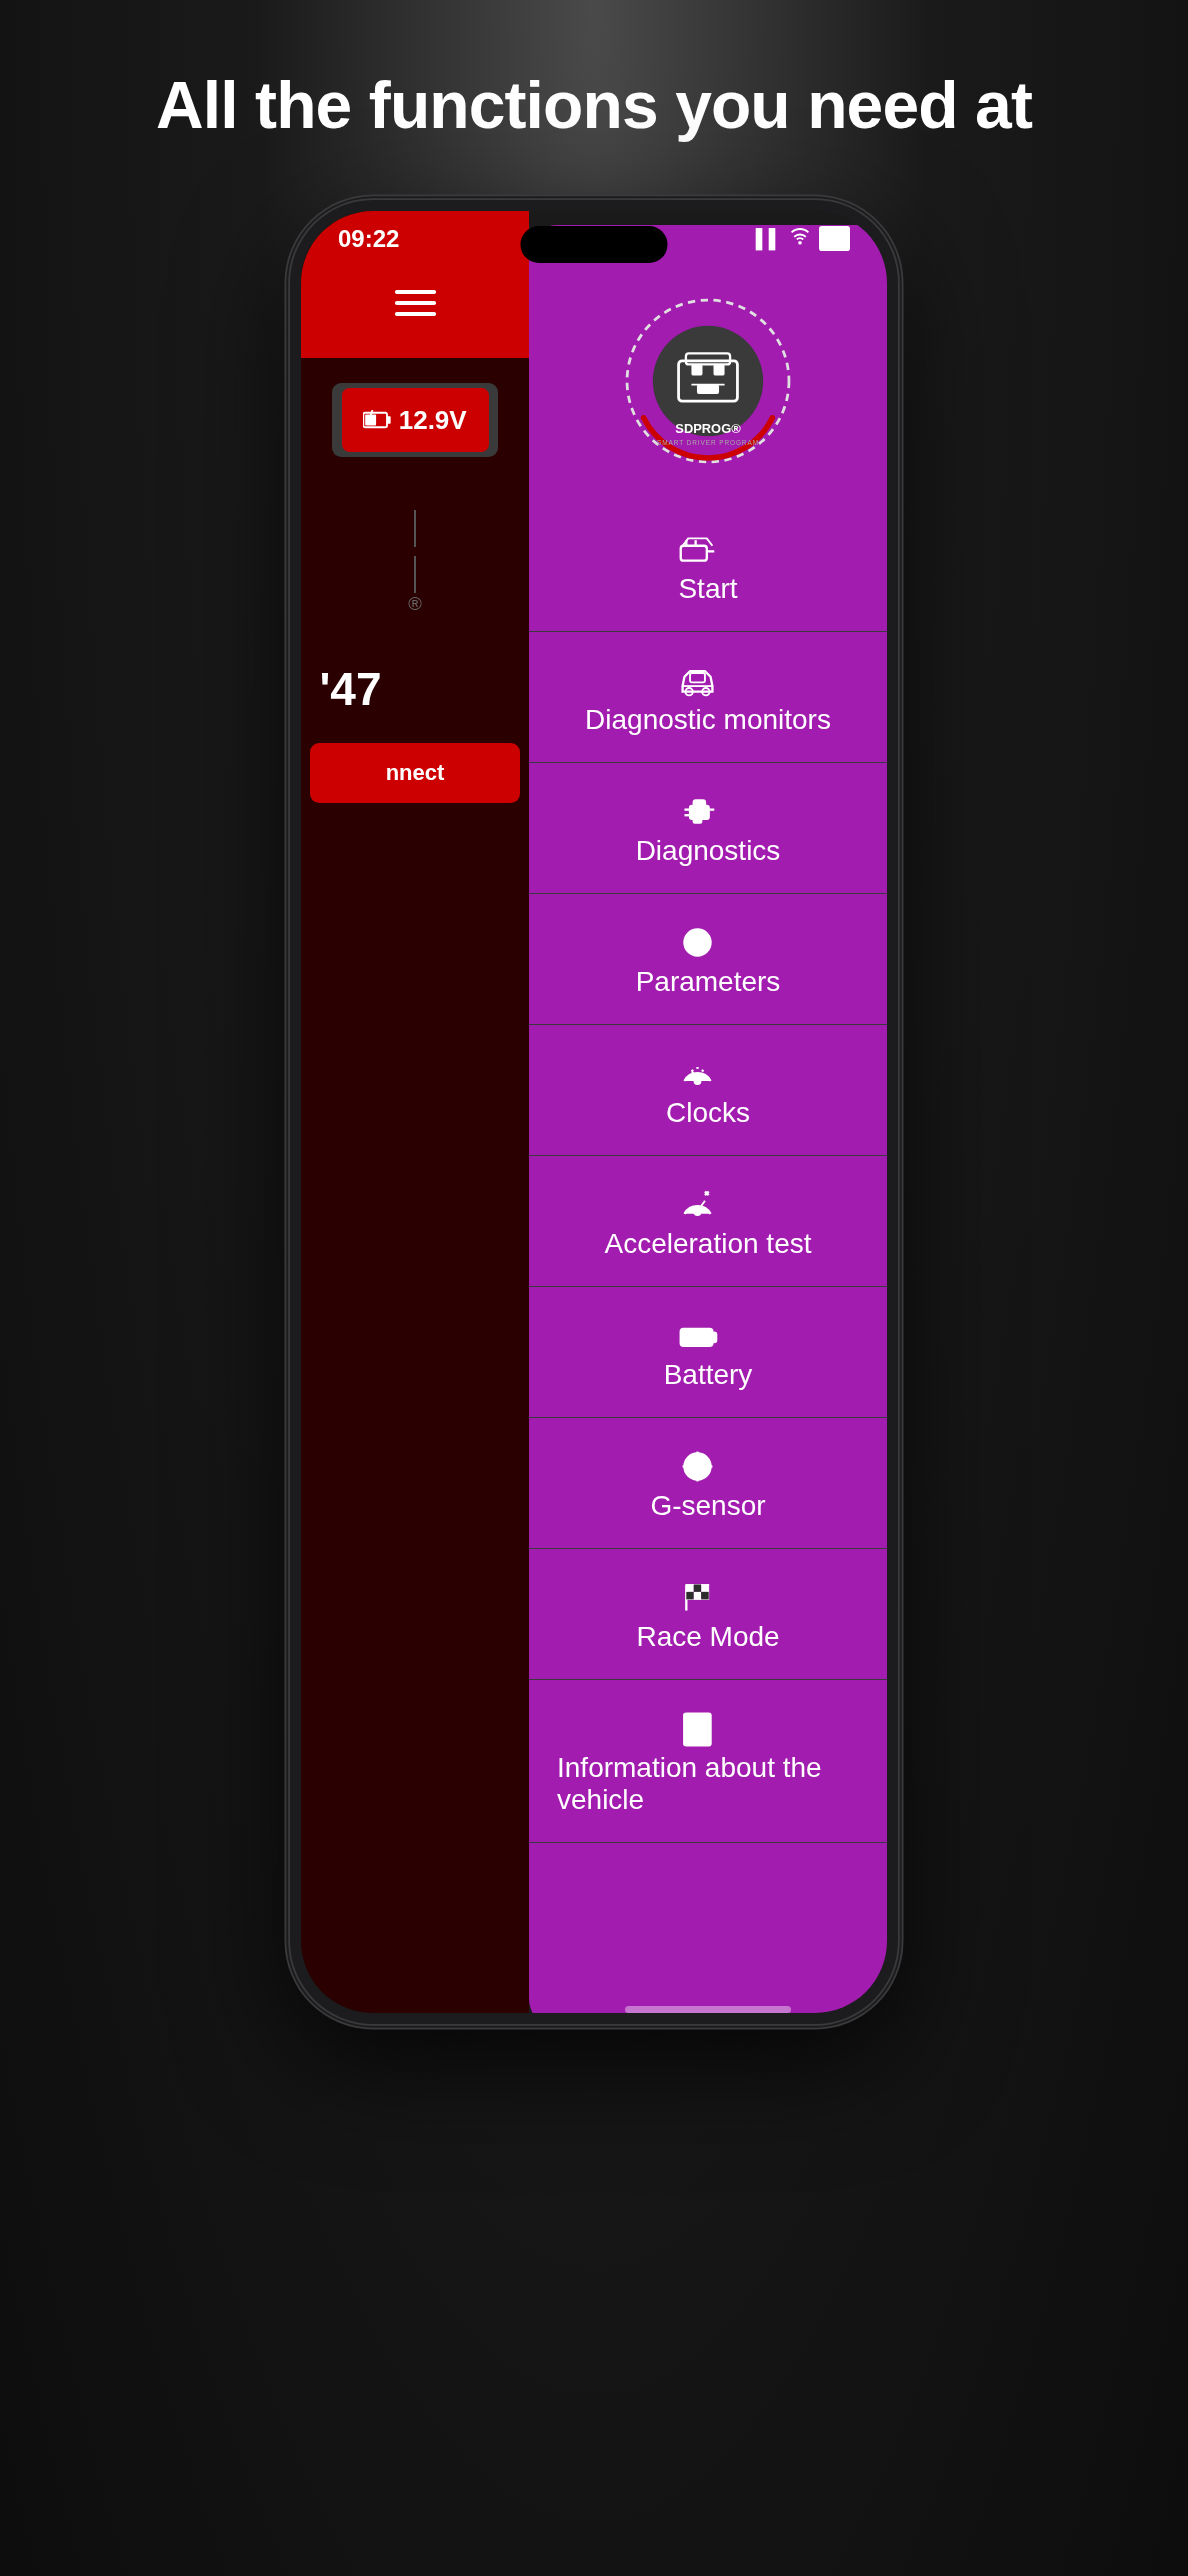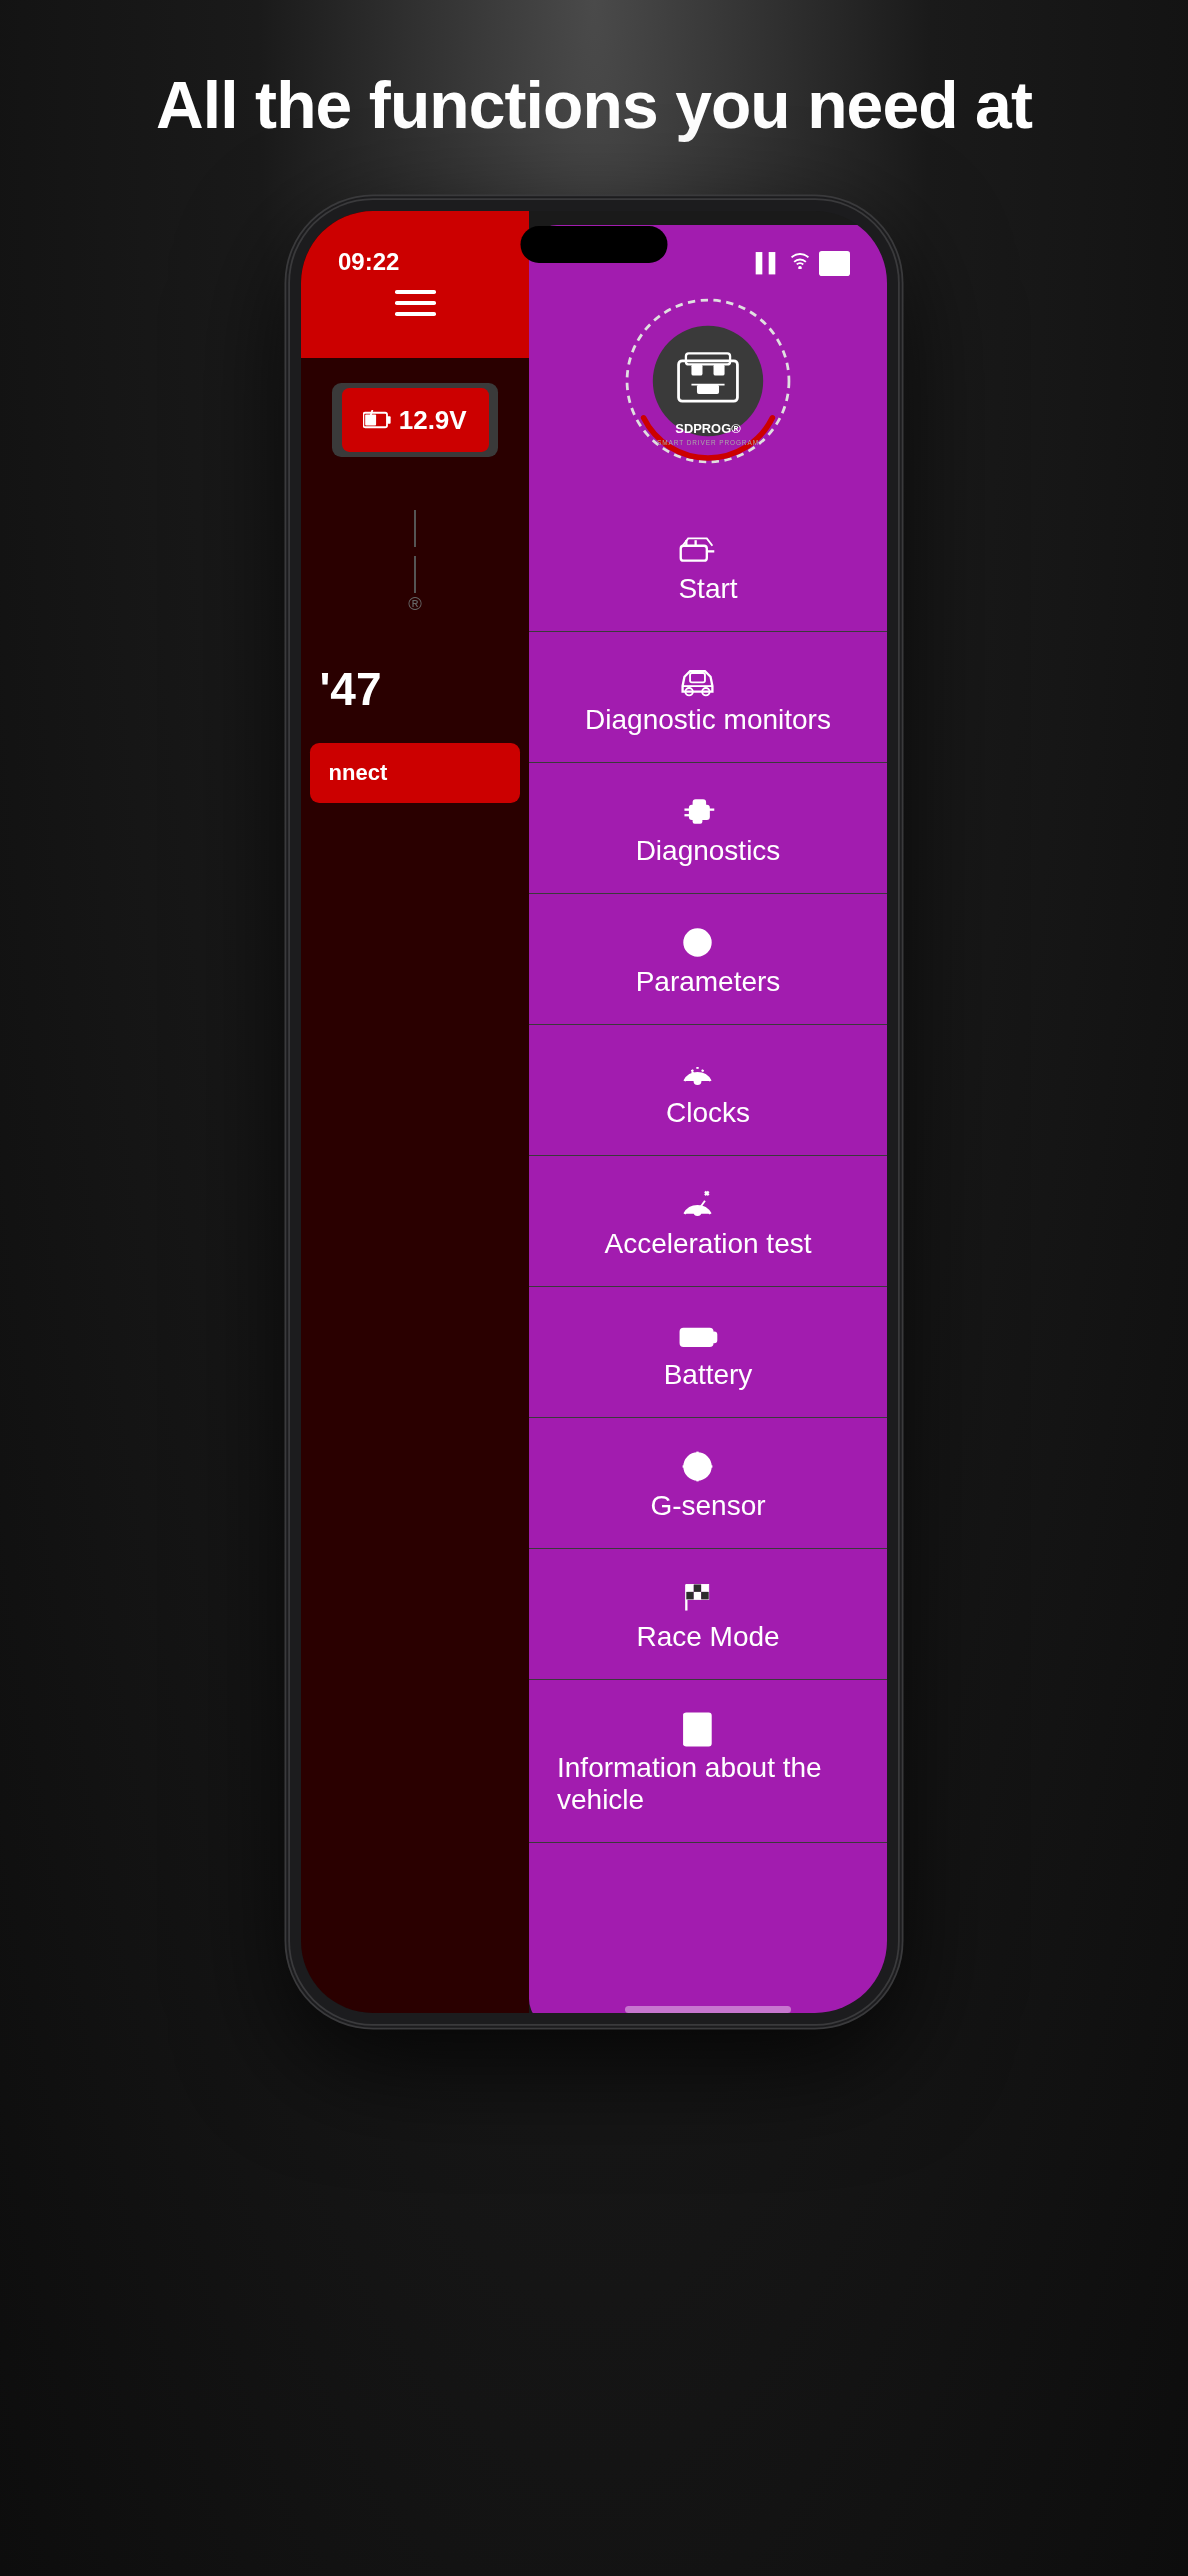--- a/index.html
+++ b/index.html
@@ -51,26 +51,26 @@
       right: 11px;
       bottom: 11px;
       border-radius: 72px;
       overflow: hidden;
       background: #1a1a1a;
     }
 
     
     .status-bar {
       position: absolute;
-      top: 10px;
+      top: 0;
       left: 0;
       right: 0;
       height: 55px;
       display: flex;
-      align-items: flex-end;
+      align-items: center;
       justify-content: space-between;
       padding: 0 37px;
       z-index: 10;
       background: transparent;
     }
 
     .status-time {
       color: white;
       font-size: 24px;
       font-weight: 600;
@@ -176,20 +176,21 @@
       font-weight: 700;
       padding: 18.4px;
     }
 
     .connect-btn {
       background: #cc0000;
       color: white;
       padding: 16.6px 18.4px;
       font-size: 22px;
       font-weight: 600;
+      text-align: center;
       border-radius: 9.2px;
       margin: 9.2px;
     }
 
     
     .right-panel {
       position: absolute;
       top: 14px;
       left: 228px;
       right: 0;

